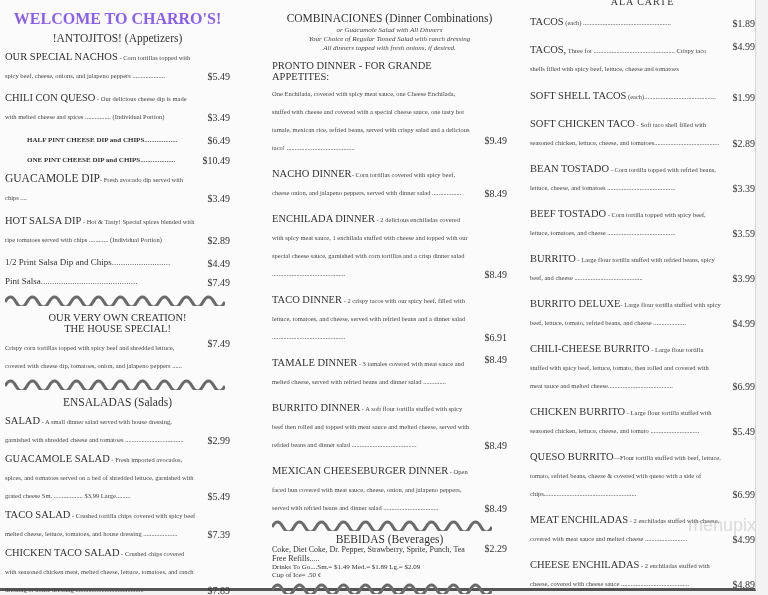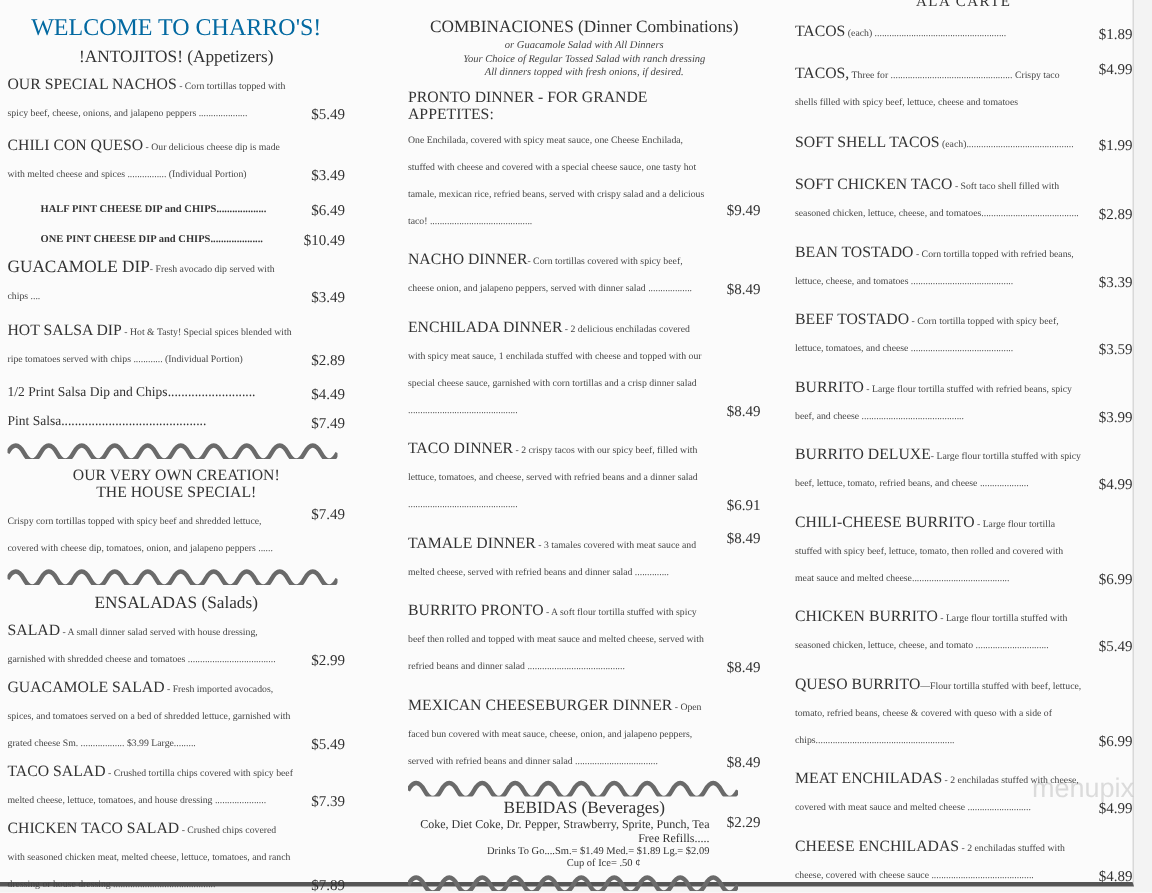--- a/index.html
+++ b/index.html
@@ -13,39 +13,39 @@
     position: absolute; left: 0; top: 0; width: 755px; height: 588px;
     background: #fbfbfb;
     border-right: 1px solid #d8d8d8;
     border-bottom: 3px solid #555;
   }
   .col { position: absolute; top: 0; }
   .col-left { left: 5px; width: 225px; }
   .col-mid { left: 272px; width: 235px; }
   .col-right { left: 530px; width: 225px; }
 
-  .h-main { text-align: center; font-size: 16px; font-weight: normal; color: #0369a1; margin: 10px 0 4px; }
+  .h-main { text-align: center; font-size: 16px; font-weight: bold; color: #8b5cf6; margin: 10px 0 4px; }
   .h-sec { text-align: center; font-size: 11.5px; color: #333; margin: 4px 0 2px; }
   .h-sec-b { text-align: center; font-size: 12px; font-weight: normal; color: #333; margin: 4px 0 2px; }
   .sub-i { text-align: center; font-style: italic; font-size: 7px; line-height: 9px; color: #444; }
 
   .item { position: relative; padding-right: 34px; margin: 0 0 5px; }
   .item .name { font-size: 10.5px; color: #333; }
   .item .name.big { font-size: 11.5px; }
   .item .desc { font-size: 6.5px; line-height: 9px; color: #444; }
   .item .price { position: absolute; right: 0; bottom: 0; font-size: 10px; color: #333; text-align: center; }
   .item .price.mid { bottom: auto; top: 2px; }
   .item.indent { padding-left: 22px; }
   .item.indent .name { font-size: 7px; font-weight: bold; }
 
   .wave { height: 12px; margin: 6px 0; }
   .wave svg { display: block; }
 
   .watermark { position: absolute; left: 688px; top: 515px; font-family: "Liberation Sans", sans-serif; font-size: 18px; color: rgba(160,160,160,0.35); }
-  .bev-line { font-size: 8px; text-align: right; padding-right: 34px; }
+  .bev-line { font-size: 8px; text-align: left; padding-right: 34px; }
 </style>
 </head>
 <body>
 
 <div class="sheet">
 
   <div class="col col-left">
     <div class="h-main">WELCOME TO CHARRO'S!</div>
     <div class="h-sec">!ANTOJITOS! (Appetizers)</div>
 
@@ -142,21 +142,21 @@
     </div>
     <div class="item" style="margin-bottom:9px">
       <span class="name">TACO DINNER</span><span class="desc"> - 2 crispy tacos with our spicy beef, filled with lettuce, tomatoes, and cheese, served with refried beans and a dinner salad .............................................</span>
       <span class="price">$6.91</span>
     </div>
     <div class="item" style="margin-bottom:9px">
       <span class="name">TAMALE DINNER</span><span class="desc"> - 3 tamales covered with meat sauce and melted cheese, served with refried beans and dinner salad ..............</span>
       <span class="price mid">$8.49</span>
     </div>
     <div class="item" style="margin-bottom:9px">
-      <span class="name">BURRITO PRONTO</span><span class="desc"> - A soft flour tortilla stuffed with spicy beef then rolled and topped with meat sauce and melted cheese, served with refried beans and dinner salad ........................................</span>
+      <span class="name">BURRITO DINNER</span><span class="desc"> - A soft flour tortilla stuffed with spicy beef then rolled and topped with meat sauce and melted cheese, served with refried beans and dinner salad ........................................</span>
       <span class="price">$8.49</span>
     </div>
     <div class="item">
       <span class="name">MEXICAN CHEESEBURGER DINNER</span><span class="desc"> - Open faced bun covered with meat sauce, cheese, onion, and jalapeno peppers, served with refried beans and dinner salad ..................................</span>
       <span class="price">$8.49</span>
     </div>
 
     <div class="wave" style="margin:3px 0 2px">
       <svg width="220" height="12" viewBox="0 0 220 12">
           <path d="M0 8 Q5.5 -2 11 8 T22 8 T33 8 T44 8 T55 8 T66 8 T77 8 T88 8 T99 8 T110 8 T121 8 T132 8 T143 8 T154 8 T165 8 T176 8 T187 8 T198 8 T209 8 T220 8" fill="none" stroke="#6a6a6a" stroke-width="3"></path>

